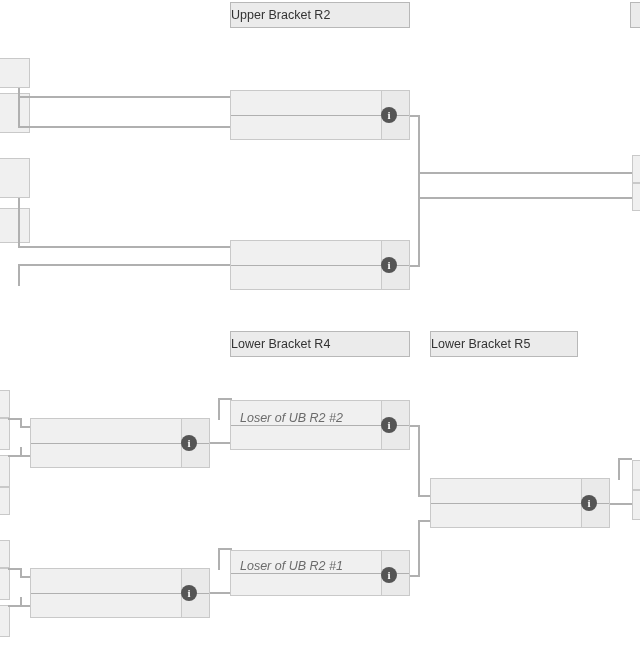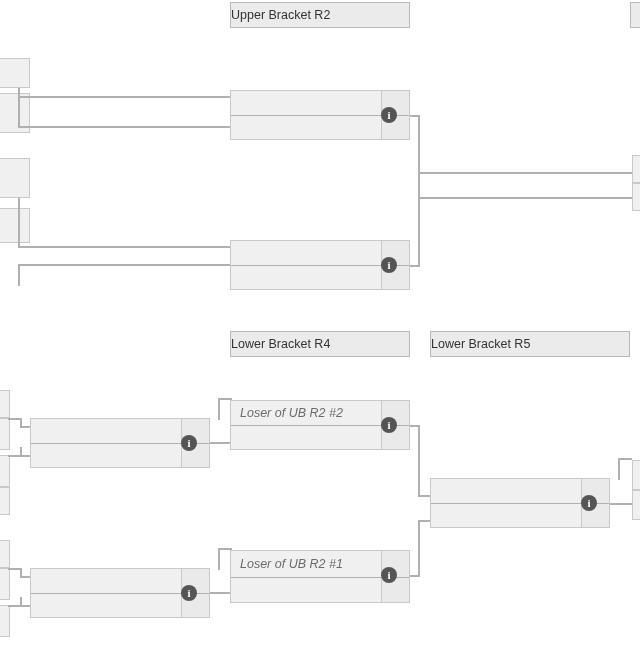--- a/index.html
+++ b/index.html
@@ -29,21 +29,21 @@
     position:absolute;
     box-sizing:border-box;
     border:1px solid #c9c9c9;
     background:#f0f0f0;
   }
   .slot{
     position:relative;
     box-sizing:border-box;
     height:50%;
     display:flex;
-    align-items:center;
+    align-items:flex-end;
   }
   .slot.bottom{border-top:1px solid #b0b0b0;}
   .pname{
     font-size:12.5px;
     padding-left:9px;
     color:#555555;
     white-space:nowrap;
     overflow:hidden;
   }
   .pname.placeholder{font-style:italic;color:#6b6b6b;}
@@ -83,21 +83,21 @@
 </head>
 <body>
 
 <div id="stage">
 
   <div class="round-label" style="left:230px;top:2px;width:180px;">Upper Bracket R2</div>
 
 
   <div class="round-label" style="left:230px;top:331px;width:180px;">Lower Bracket R4</div>
 
-  <div class="round-label" style="left:430px;top:331px;width:200px;">Lower Bracket R5</div>
+  <div class="round-label" style="left:430px;top:331px;width:148px;">Lower Bracket R5</div>
 
   <div class="round-label" style="left:630px;top:2px;width:180px;"></div>
 
   <div class="match" style="left:-20px;top:58px;width:50px;height:30px;"></div>
   <div class="match" style="left:-20px;top:93px;width:50px;height:40px;"></div>
   <div class="match" style="left:-20px;top:158px;width:50px;height:40px;"></div>
   <div class="match" style="left:-20px;top:208px;width:50px;height:35px;"></div>
 
   <div class="ln v" style="left:18px;top:88px;height:28px;"></div>
   <div class="ln h" style="left:18px;top:96px;width:212px;"></div>
@@ -209,21 +209,21 @@
     </div>
     <div class="slot bottom">
       <span class="pname"></span>
     </div>
     <div class="score-col">
       <div class="divider"></div>
     </div>
   </div>
   <div class="info-badge" style="left:381px;top:417px;">i</div>
 
-  <div class="match" style="left:230px;top:550px;width:180px;height:53px;">
+  <div class="match" style="left:230px;top:550px;width:180px;height:46px;">
     <div class="slot top">
       <span class="pname placeholder">Loser of UB R2 #1</span>
     </div>
     <div class="slot bottom">
       <span class="pname"></span>
     </div>
     <div class="score-col">
       <div class="divider"></div>
     </div>
   </div>

